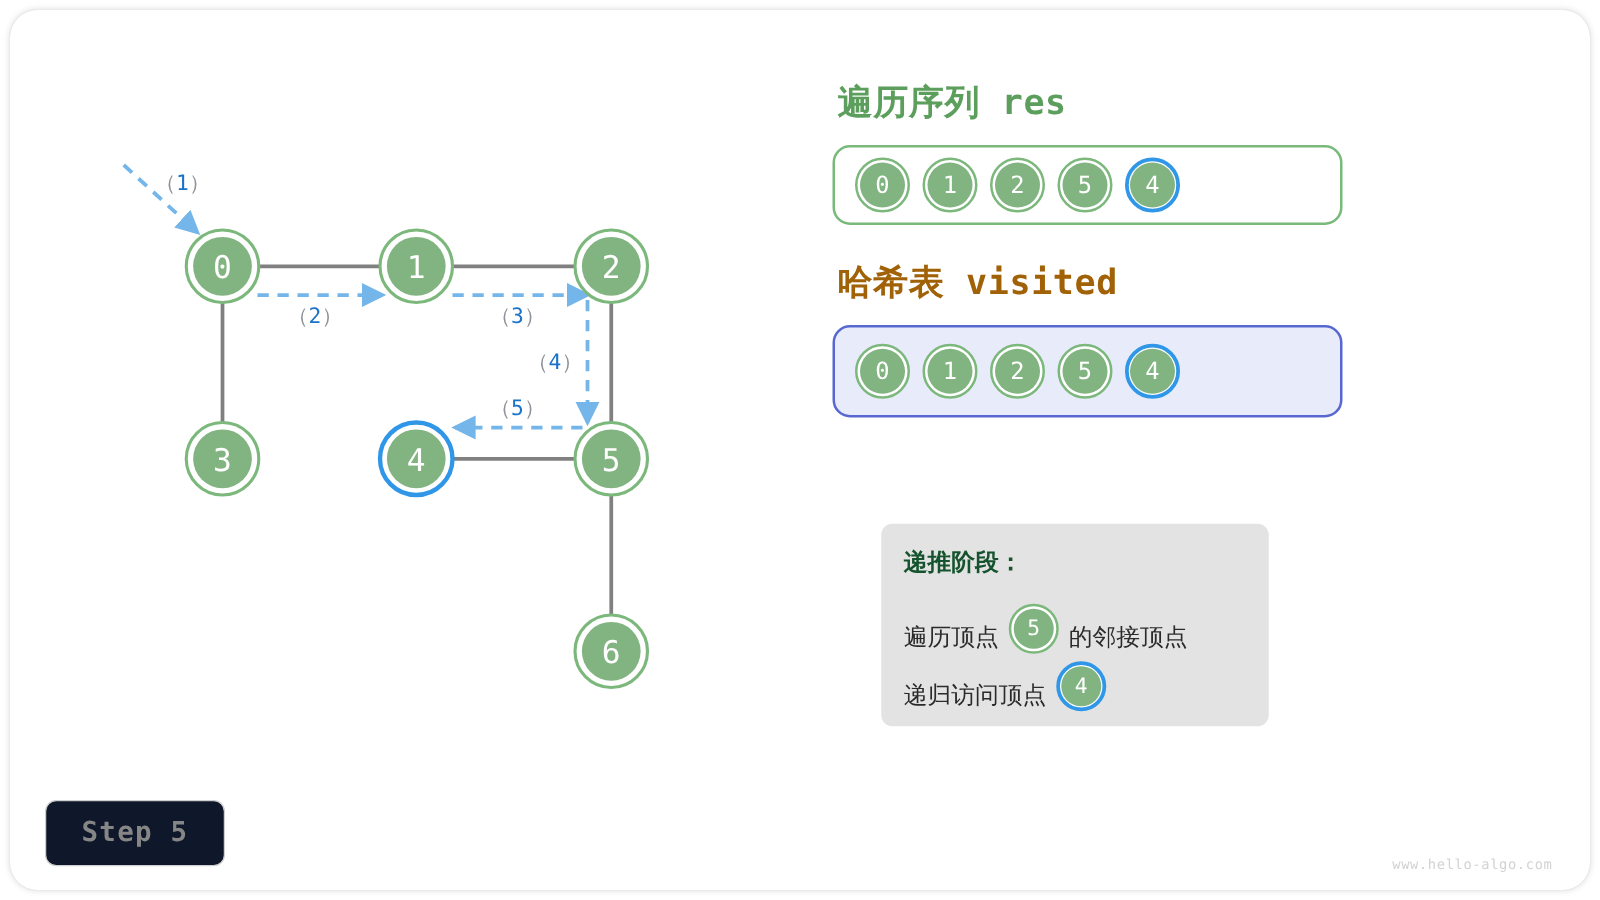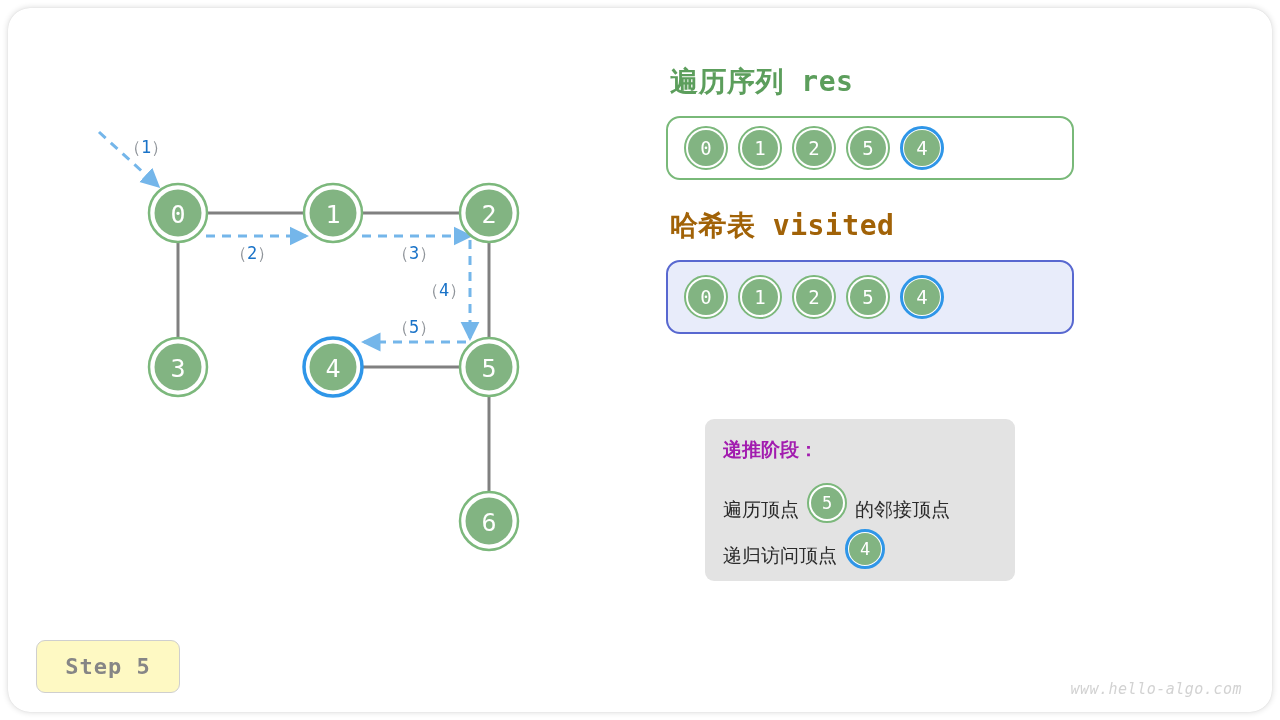--- a/index.html
+++ b/index.html
@@ -128,21 +128,21 @@
     width: 310px; height: 162px;
     background: #e3e3e3;
     border-radius: 9px;
     box-sizing: border-box;
     padding: 18px 0 0 18px;
   }
   .info-heading {
     font-family: "DejaVu Sans", sans-serif;
     font-size: 19px;
     font-weight: bold;
-    color: #a21caf;
+    color: #14532d;
     margin-bottom: 14px;
   }
   .info-line {
     display: flex;
     align-items: flex-end;
     font-family: "DejaVu Sans", sans-serif;
     font-size: 19px;
     color: #2b2b2b;
     height: 46px;
   }
@@ -151,39 +151,38 @@
   }
   .info-line .chip .txt { font-size: 17px; }
   
   #step-badge {
     position: absolute;
     left: 36px; top: 640px;
     width: 144px; height: 53px;
     box-sizing: border-box;
     border: 1px solid #cfcfcf;
     border-radius: 9px;
-    background: #fef9c3;
+    background: #0f172a;
     display: flex;
     align-items: center;
     justify-content: center;
     font-family: "DejaVu Sans Mono", "Liberation Mono", monospace;
     font-size: 22px;
     font-weight: bold;
     color: #868686;
     letter-spacing: 1px;
   }
   
   #watermark {
     position: absolute;
     right: 38px; bottom: 22px;
     font-family: "DejaVu Sans Mono", "Liberation Mono", monospace;
-    font-size: 15px;
+    font-size: 11px;
     color: #d2d2d2;
     letter-spacing: 0.5px;
-    font-style: italic;
   }
 </style>
 </head>
 <body>
 
 <div id="stage">
   <div id="card"></div>
 
   <svg id="graph" width="1280" height="720">
     <defs>

